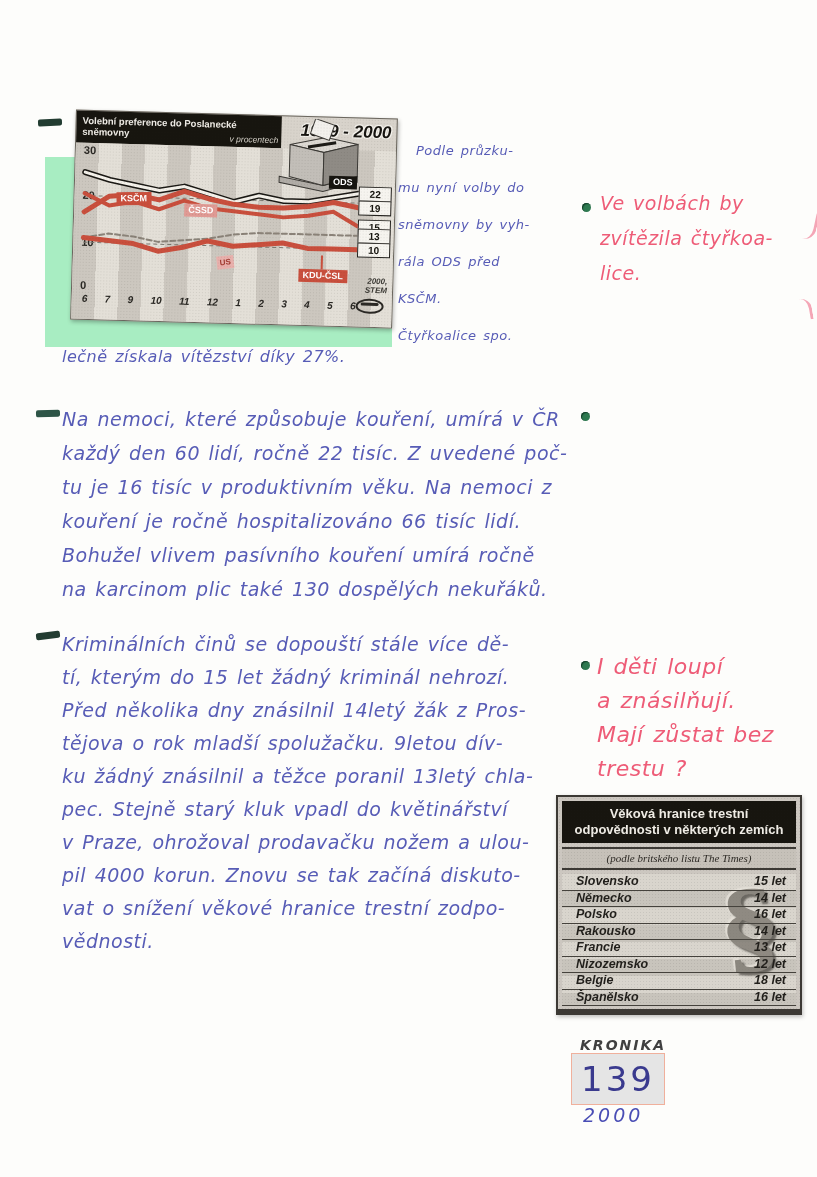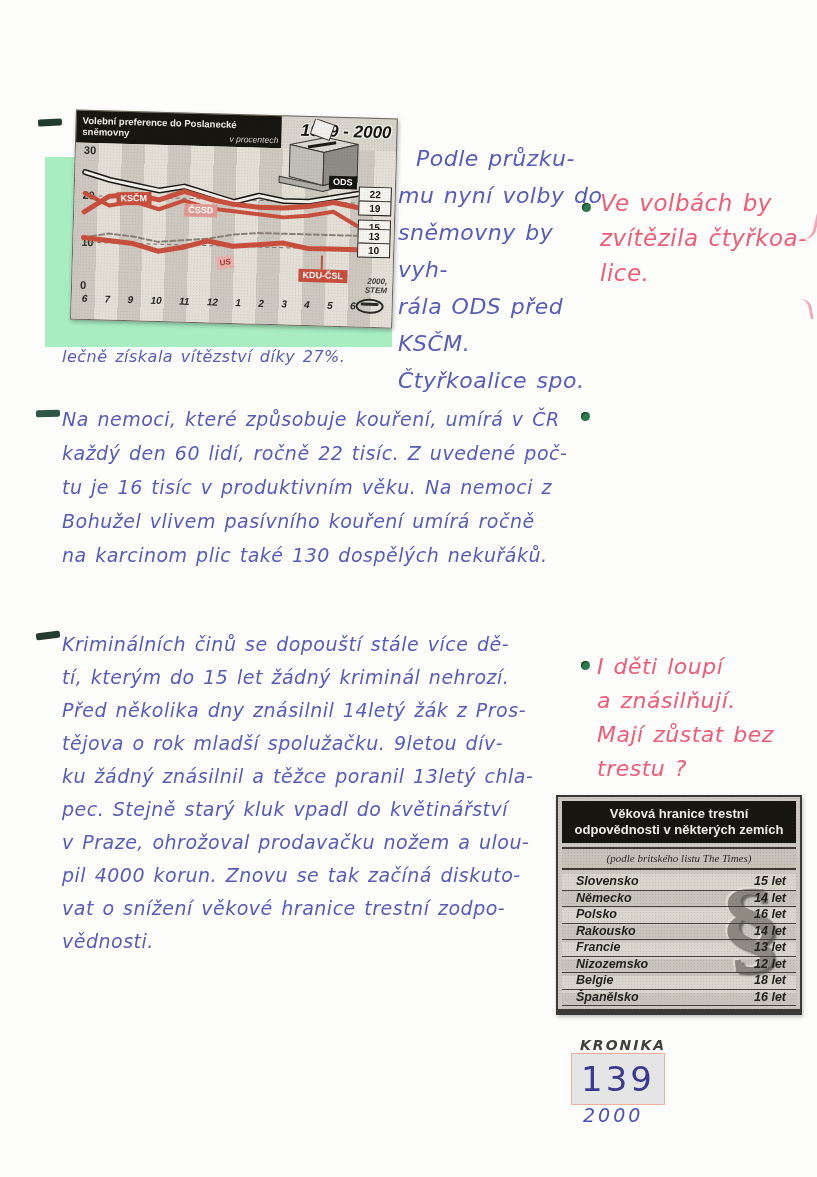--- a/index.html
+++ b/index.html
@@ -1,26 +1,26 @@
 <!DOCTYPE html>
 <html lang="cs"><head>
 <meta charset="utf-8">
 <style>
   html,body{margin:0;padding:0;background:#e9e9e6;}
   .page{position:relative;width:817px;height:1177px;margin:0 auto;background:#fdfdfb;overflow:hidden;
         font-family:"DejaVu Sans",sans-serif;}
   
   .hw-blue{position:absolute;color:#575cb6;font-style:italic;letter-spacing:.5px;word-spacing:2px;}
   .hw-red{position:absolute;color:#ee5c77;font-style:italic;letter-spacing:.5px;word-spacing:2px;}
-  .p1{left:398px;top:140px;width:205px;font-size:22px;line-height:37px;}
+  .p1{left:398px;top:132px;width:205px;font-size:13px;line-height:37px;}
   .p1 .ind{text-indent:18px;}
   .p1b{left:62px;top:342px;width:460px;font-size:16px;line-height:30px;}
   .p2{left:62px;top:402px;width:535px;font-size:19px;line-height:34px;}
   .p3{left:62px;top:628px;width:535px;font-size:19px;line-height:33px;}
-  .n1{left:600px;top:186px;width:212px;font-size:23px;line-height:35px;}
+  .n1{left:600px;top:186px;width:212px;font-size:19px;line-height:35px;}
   .n2{left:598px;top:402px;width:212px;font-size:19px;line-height:35px;}
   .n3{left:597px;top:650px;width:212px;font-size:22px;line-height:34px;}
   .excl{position:absolute;left:168px;top:52px;font-size:36px;font-weight:bold;}
   .bullet{position:absolute;width:9px;height:9px;border-radius:50%;background:#2e7a50;box-shadow:inset 1px 1px 1px #14402a;}
   .bullet.b1{left:582px;top:203px;}
   .bullet.b2{left:581px;top:412px;}
   .bullet.b3{left:581px;top:661px;}
   .dash{position:absolute;width:24px;height:7px;background:#223c31;border-radius:2px;}
   .dash.d1{left:38px;top:119px;transform:rotate(-3deg);}
   .dash.d2{left:36px;top:410px;background:#2e5547;transform:rotate(-2deg);}
@@ -183,20 +183,21 @@
   <div class="hw-red n1">
     <div>Ve volbách by</div>
     <div>zvítězila čtyřkoa-</div>
     <div>lice.</div>
   </div>
 
   <div class="hw-blue p2">
     <div>Na nemoci, které způsobuje kouření, umírá v ČR</div>
     <div>každý den 60 lidí, ročně 22 tisíc. Z uvedené poč-</div>
     <div>tu je 16 tisíc v produktivním věku. Na nemoci z</div>
+    <div>kouření je ročně hospitalizováno 66 tisíc lidí.</div>
     <div>Bohužel vlivem pasívního kouření umírá ročně</div>
     <div>na karcinom plic také 130 dospělých nekuřáků.</div>
   </div>
 
   <span class="bullet b2"></span>
 
   <div class="hw-blue p3">
     <div>Kriminálních činů se dopouští stále více dě-</div>
     <div>tí, kterým do 15 let žádný kriminál nehrozí.</div>
     <div>Před několika dny znásilnil 14letý žák z Pros-</div>

